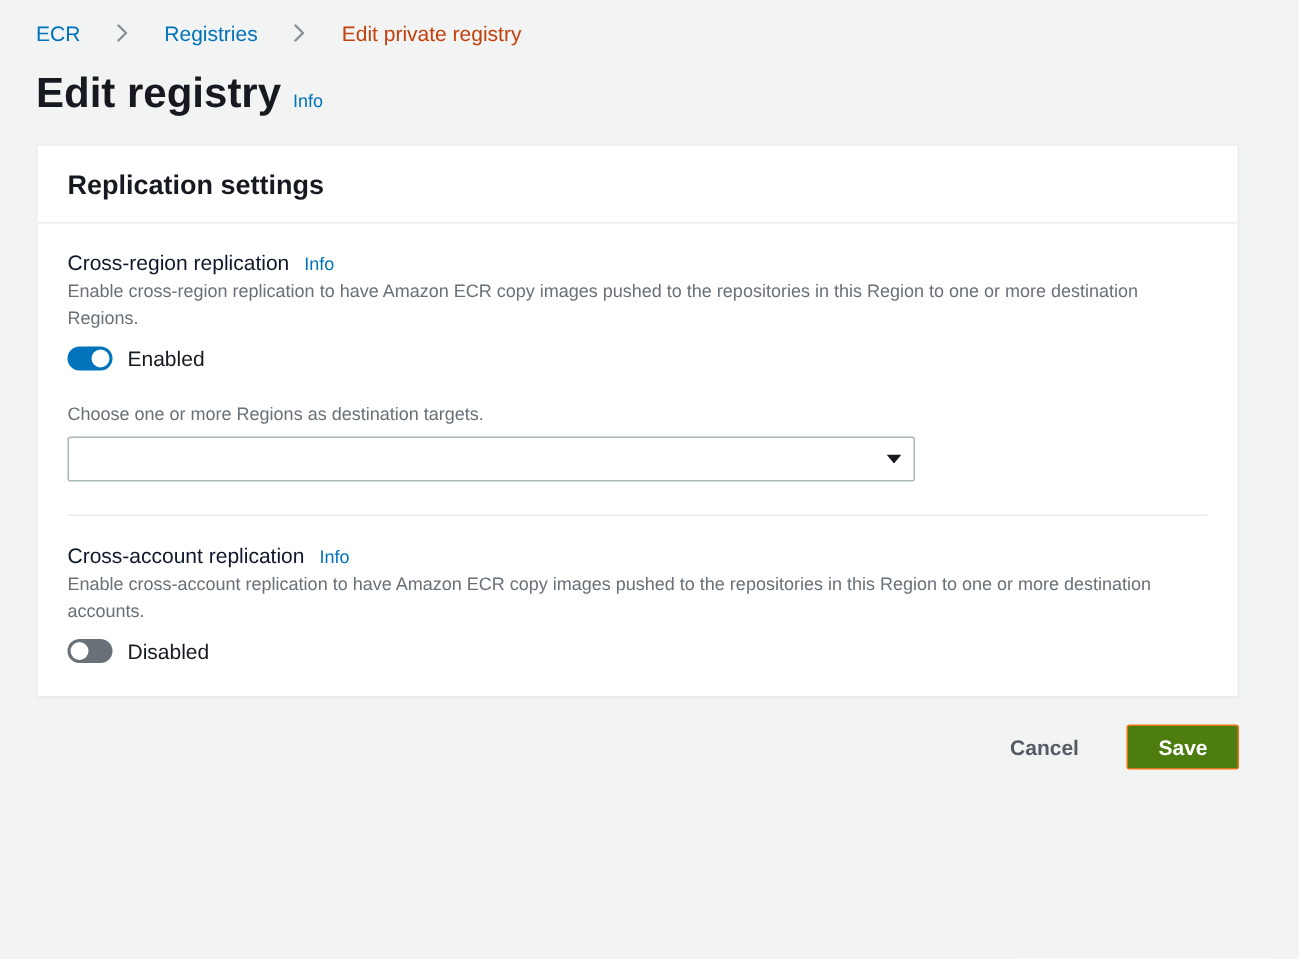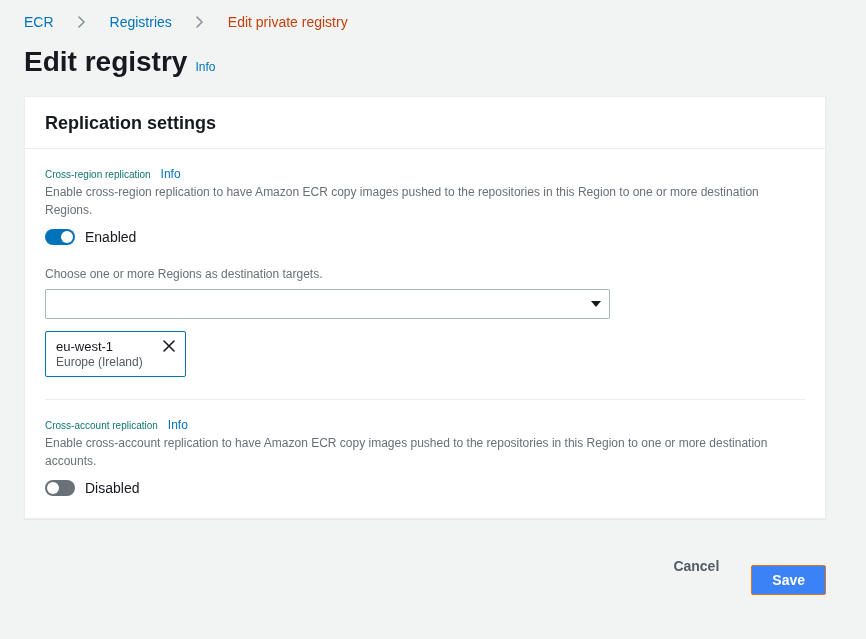--- a/index.html
+++ b/index.html
@@ -78,22 +78,22 @@
       margin-top: 22px;
       padding-top: 18px;
     }
     .field-label-row {
       display: flex;
       align-items: baseline;
       gap: 10px;
       margin-bottom: 2px;
     }
     .field-label {
-      font-size: 10px;
-      color: #0f766e;
+      font-size: 14px;
+      color: #0f172a;
     }
     .field-help {
       font-size: 12px;
       color: #687078;
       line-height: 1.5;
       margin-bottom: 10px;
       max-width: 740px;
     }
     .toggle-row {
       display: flex;
@@ -201,24 +201,23 @@
       border: 1px solid transparent;
       background: transparent;
       font-family: inherit;
     }
     .btn-link {
       color: #545b64;
       background: transparent;
       border: none;
     }
     .btn-primary {
-      background: #3b82f6;
+      background: #4d7c0f;
       border-color: #ec7211;
       color: #fff;
-      margin-top: 28px;
     }
     svg { display: block; }
   </style>
 </head>
 <body>
 
 <div class="page">
 
   <nav class="breadcrumb">
     <a>ECR</a>
@@ -263,33 +262,20 @@
         <div class="subfield">
           <div class="subfield-help">Choose one or more Regions as destination targets.</div>
           <div class="select-box">
             <span class="caret">
               <svg width="10" height="6" viewBox="0 0 10 6">
                   <path d="M0 0 L5 6 L10 0 Z" fill="#16191f"></path>
                 </svg>
             </span>
           </div>
 
-          <div class="token">
-            <div class="token-inner">
-              <div class="token-text">
-                <div class="code">eu-west-1</div>
-                <div class="desc">Europe (Ireland)</div>
-              </div>
-              <span class="token-close">
-                <svg width="12" height="12" viewBox="0 0 12 12">
-                    <path d="M1 1 L11 11 M11 1 L1 11" stroke="#16191f" stroke-width="1.6" stroke-linecap="round"></path>
-                  </svg>
-              </span>
-            </div>
-          </div>
         </div>
       </div>
 
       <div class="section">
         <div class="field-label-row">
           <span class="field-label">Cross-account replication</span>
           <span class="info-link" style="margin-left:0">Info</span>
         </div>
         <div class="field-help">Enable cross-account replication to have Amazon ECR copy images pushed to the repositories in this Region to one or more destination accounts.</div>
         <div class="toggle-row">

